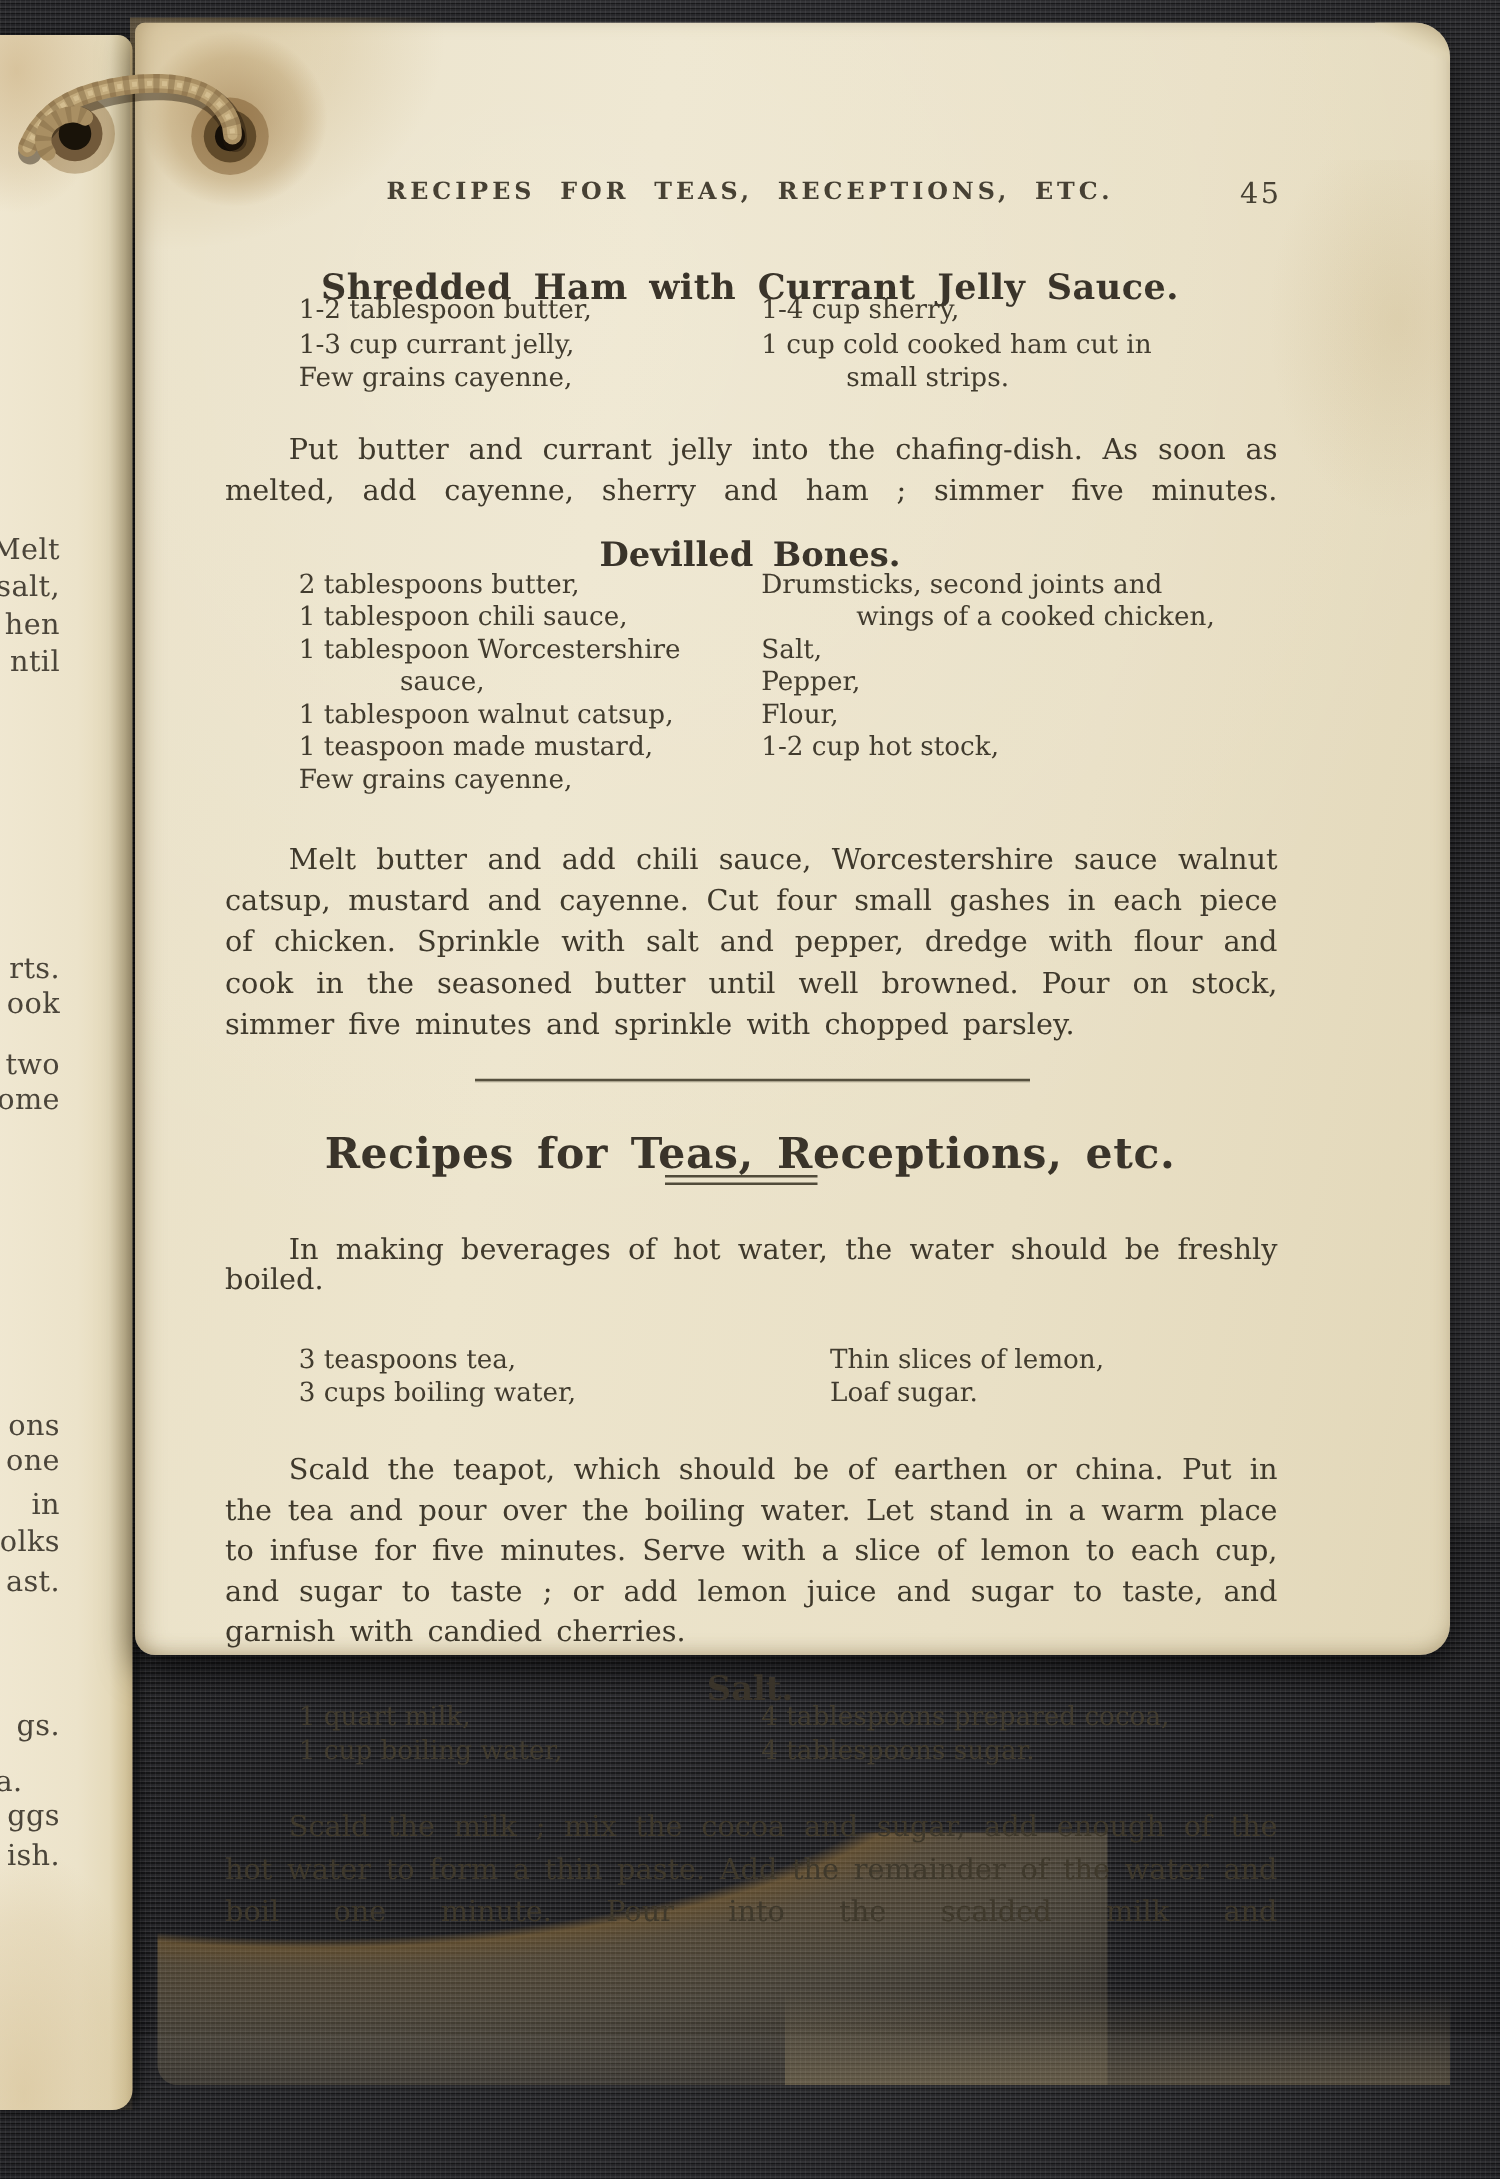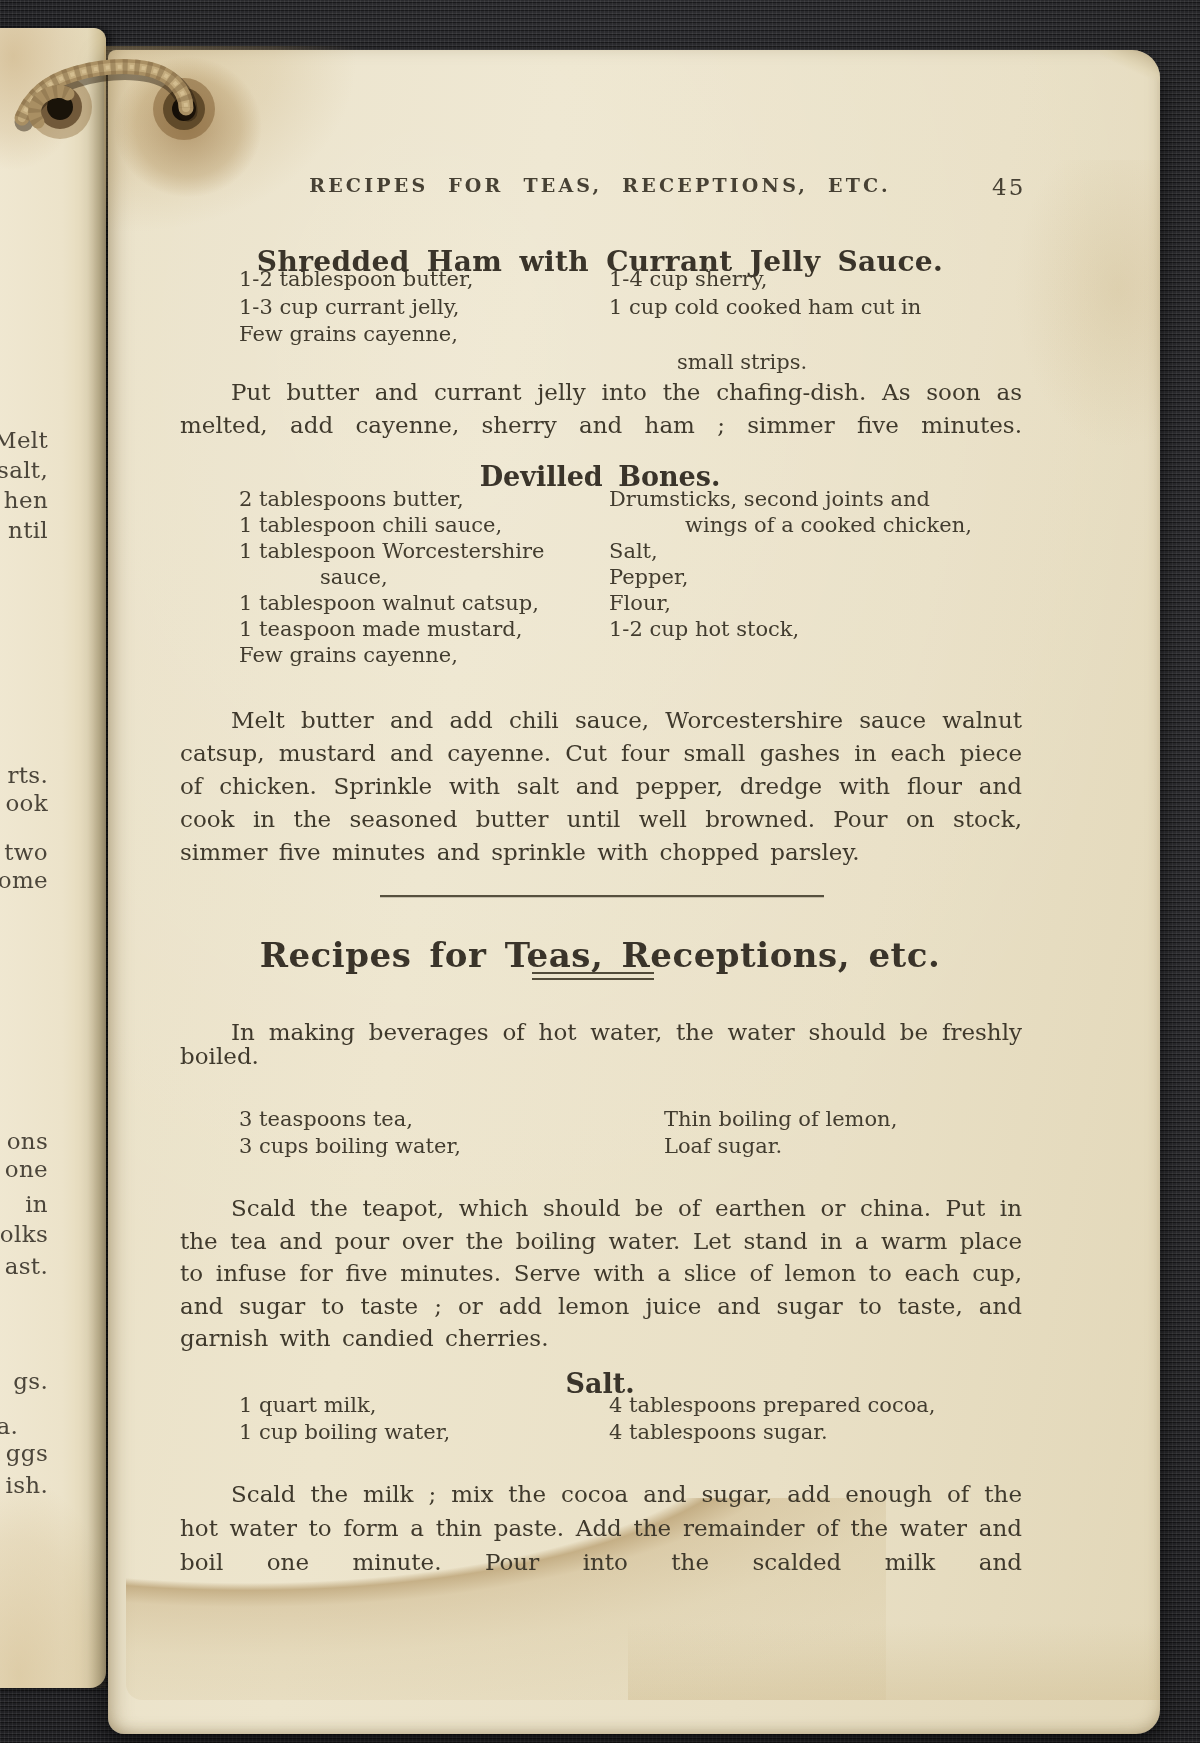--- a/index.html
+++ b/index.html
@@ -27,21 +27,21 @@
     background:radial-gradient(90% 80% at 20% 15%, rgba(187,152,95,.45) 0%, rgba(187,152,95,.2) 50%, rgba(0,0,0,0) 75%);}
   .strip .sstain-bottom{position:absolute;left:0;bottom:0;width:116px;height:260px;
     background:radial-gradient(110% 95% at 25% 95%, rgba(196,166,108,.4) 0%, rgba(196,166,108,.18) 55%, rgba(0,0,0,0) 80%);}
   .frag{
     position:absolute;right:58px;white-space:nowrap;
     font-size:23px;color:#4b453a;letter-spacing:.3px;
   }
 
   
   .page{
-    position:absolute;left:108px;top:50px;width:1052px;height:1684px;
+    position:absolute;left:108px;top:18px;width:1052px;height:1306px;
     background:
       radial-gradient(130% 110% at 32% 18%, rgba(255,255,255,.16) 0%, rgba(255,255,255,0) 55%),
       linear-gradient(100deg,#e9e0c6 0%,#ede5cd 34%,#e9e0c6 68%,#e2d7b8 100%);
     border-radius:8px 28px 24px 16px;
     box-shadow:
       0 12px 28px rgba(0,0,0,.6),
       inset 12px 0 20px -9px rgba(112,87,46,.5),
       inset -5px -7px 16px -7px rgba(118,94,52,.4);
     color:#403a2d;
     padding-left:48px;
@@ -82,21 +82,21 @@
   .ing div{height:auto;}
   .ing1{top:216px;line-height:27.5px;}
   .ing2{top:436px;line-height:26px;}
   .ing3{top:1056px;line-height:27px;}
   .ing4{top:1342px;line-height:26.5px;}
   .colL{left:131px;}
   .colR{left:501px;}
   .colR-rus{left:556px;}
   .ind-sauce{padding-left:81px;}
   .ind-wings{padding-left:76px;}
-  .ind-strips{padding-left:68px;margin-top:28px;}
+  .ind-strips{padding-left:68px;}
 
   .body-p{position:absolute;left:72px;width:842px;text-align:justify;
     text-indent:51px;font-size:23px;color:#3f392c;word-spacing:4px;}
   .p1{top:303px;line-height:33px;text-align-last:justify;}
   .p2{top:631px;line-height:33px;}
   .p-intro{top:947px;line-height:24px;}
   .p3{top:1119px;line-height:32.5px;}
   .p4{top:1404px;line-height:34px;text-align-last:justify;}
 
   .rule-single{position:absolute;left:272px;top:845px;width:444px;height:2px;
@@ -182,21 +182,21 @@
 
     <h1 class="tb rtitle t-big">Recipes for Teas, Receptions, etc.</h1>
     <div class="rule-double"></div>
     <p class="body-p p-intro">In making beverages of hot water, the water should be freshly boiled.</p>
 
     <div class="ing ing3 colL">
       <div>3 teaspoons tea,</div>
       <div>3 cups boiling water,</div>
     </div>
     <div class="ing ing3 colR-rus">
-      <div>Thin boiling of lemon,</div>
+      <div>Thin slices of lemon,</div>
       <div>Loaf sugar.</div>
     </div>
     <p class="body-p p3">Scald the teapot, which should be of earthen or china.  Put in the tea and pour over the boiling water.  Let stand in a warm place to infuse for five minutes.  Serve with a slice of lemon to each cup, and sugar to taste ;  or add lemon juice and sugar to taste, and garnish with candied cherries.</p>
 
     <h2 class="tb rtitle t-coc">Salt.</h2>
     <div class="ing ing4 colL">
       <div>1 quart milk,</div>
       <div>1 cup boiling water,</div>
     </div>
     <div class="ing ing4 colR">

